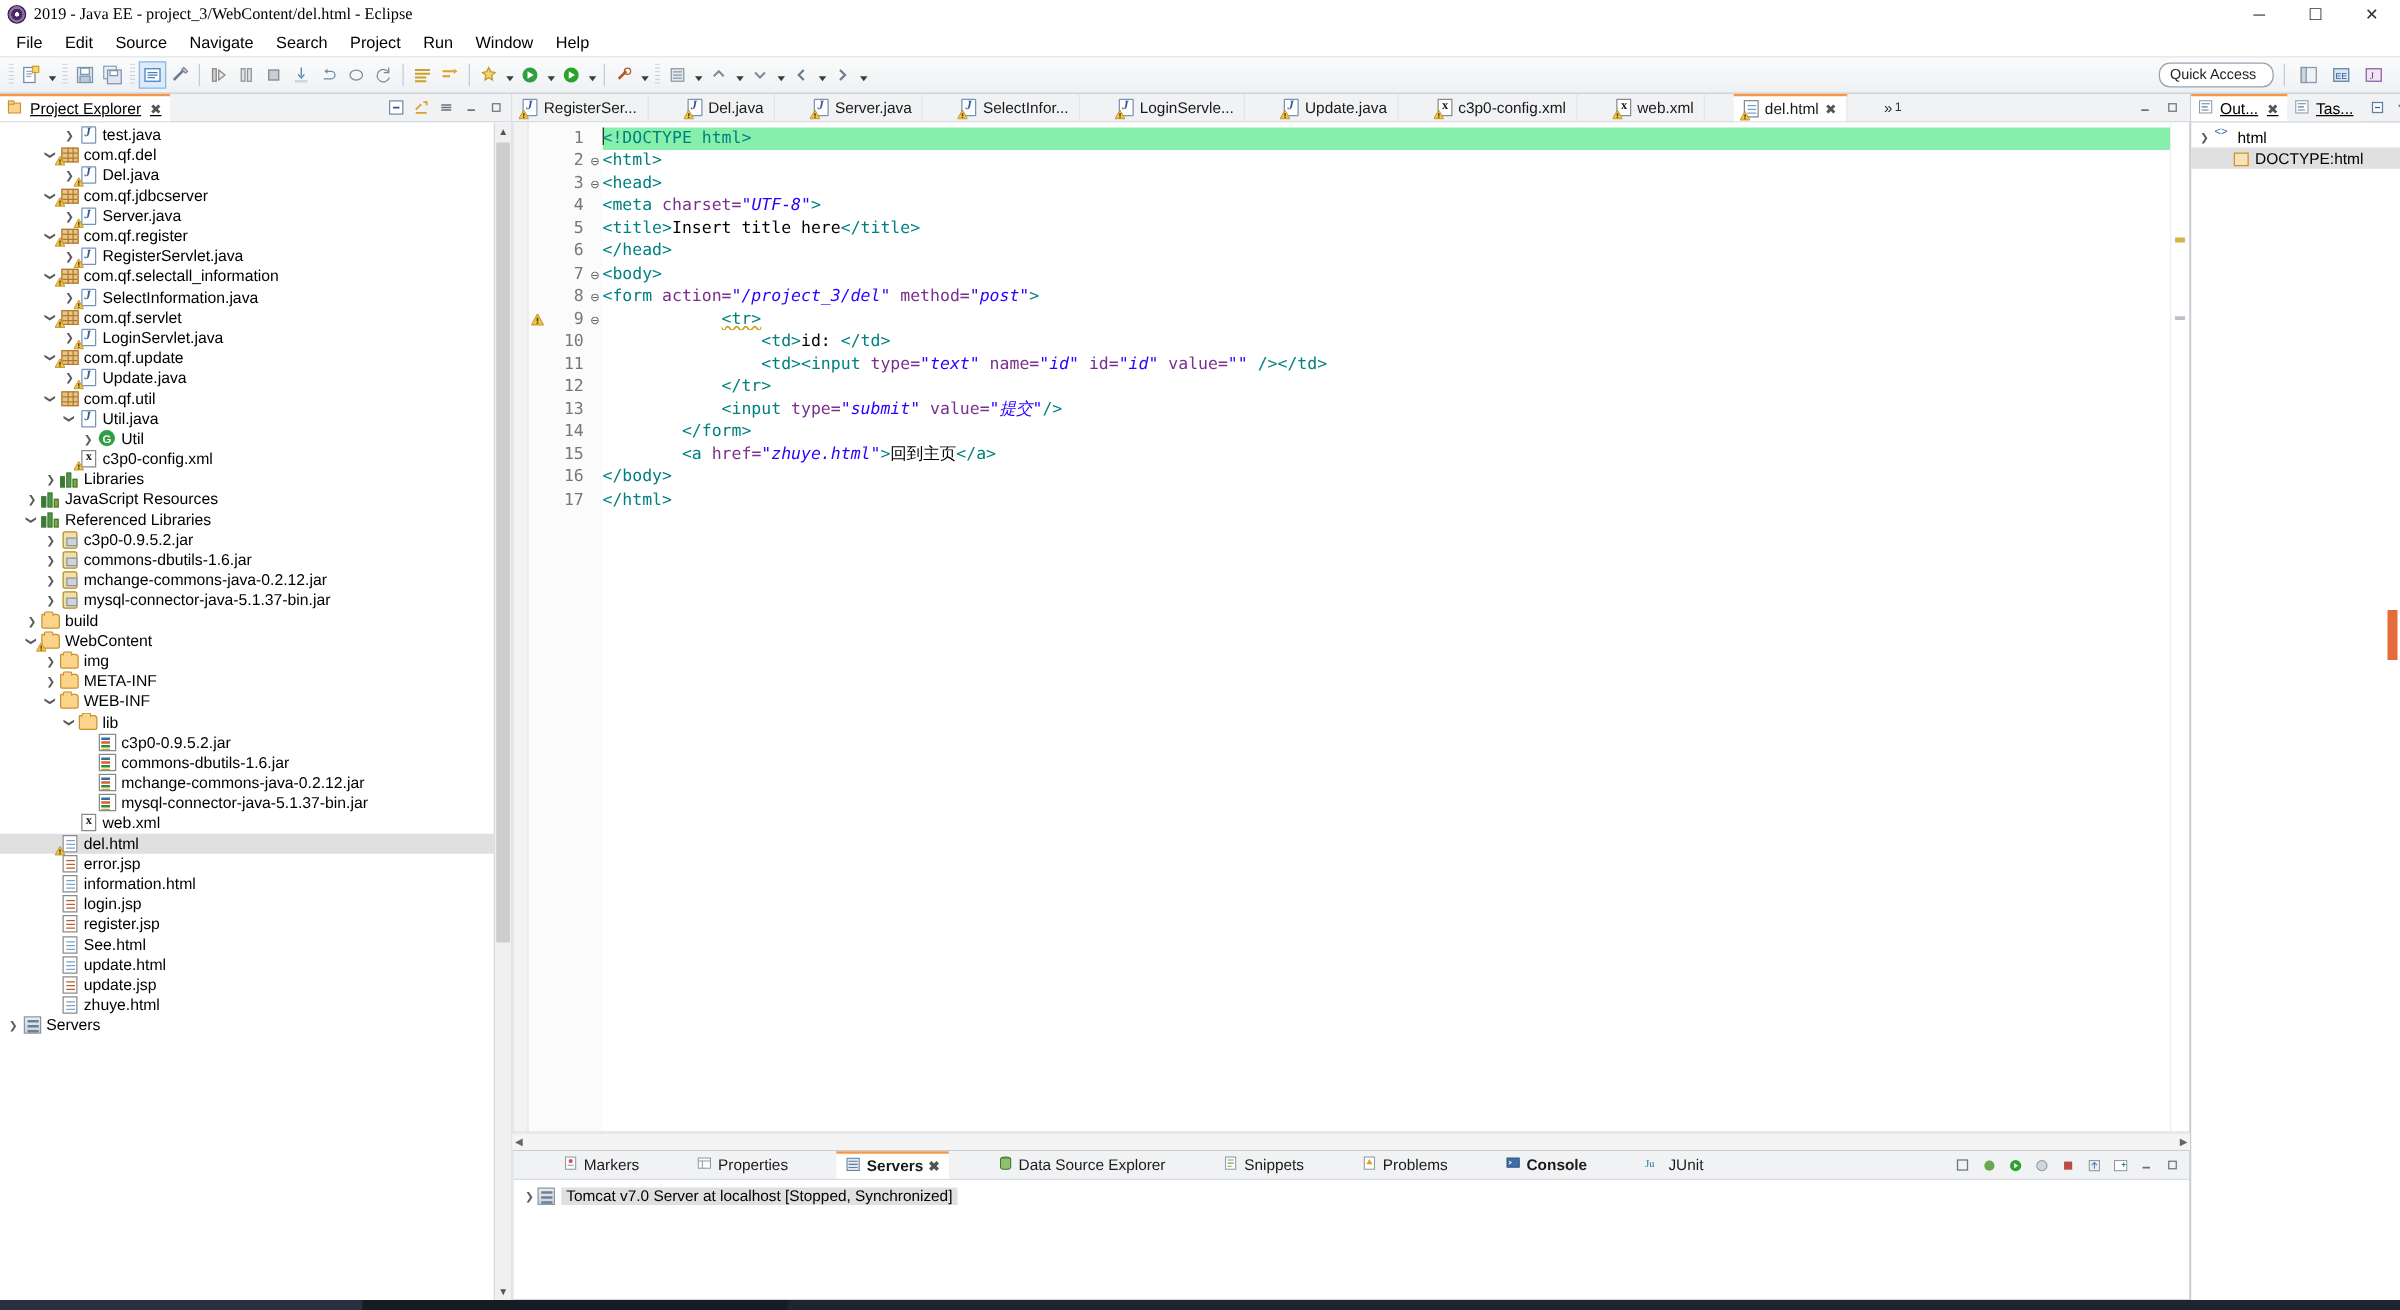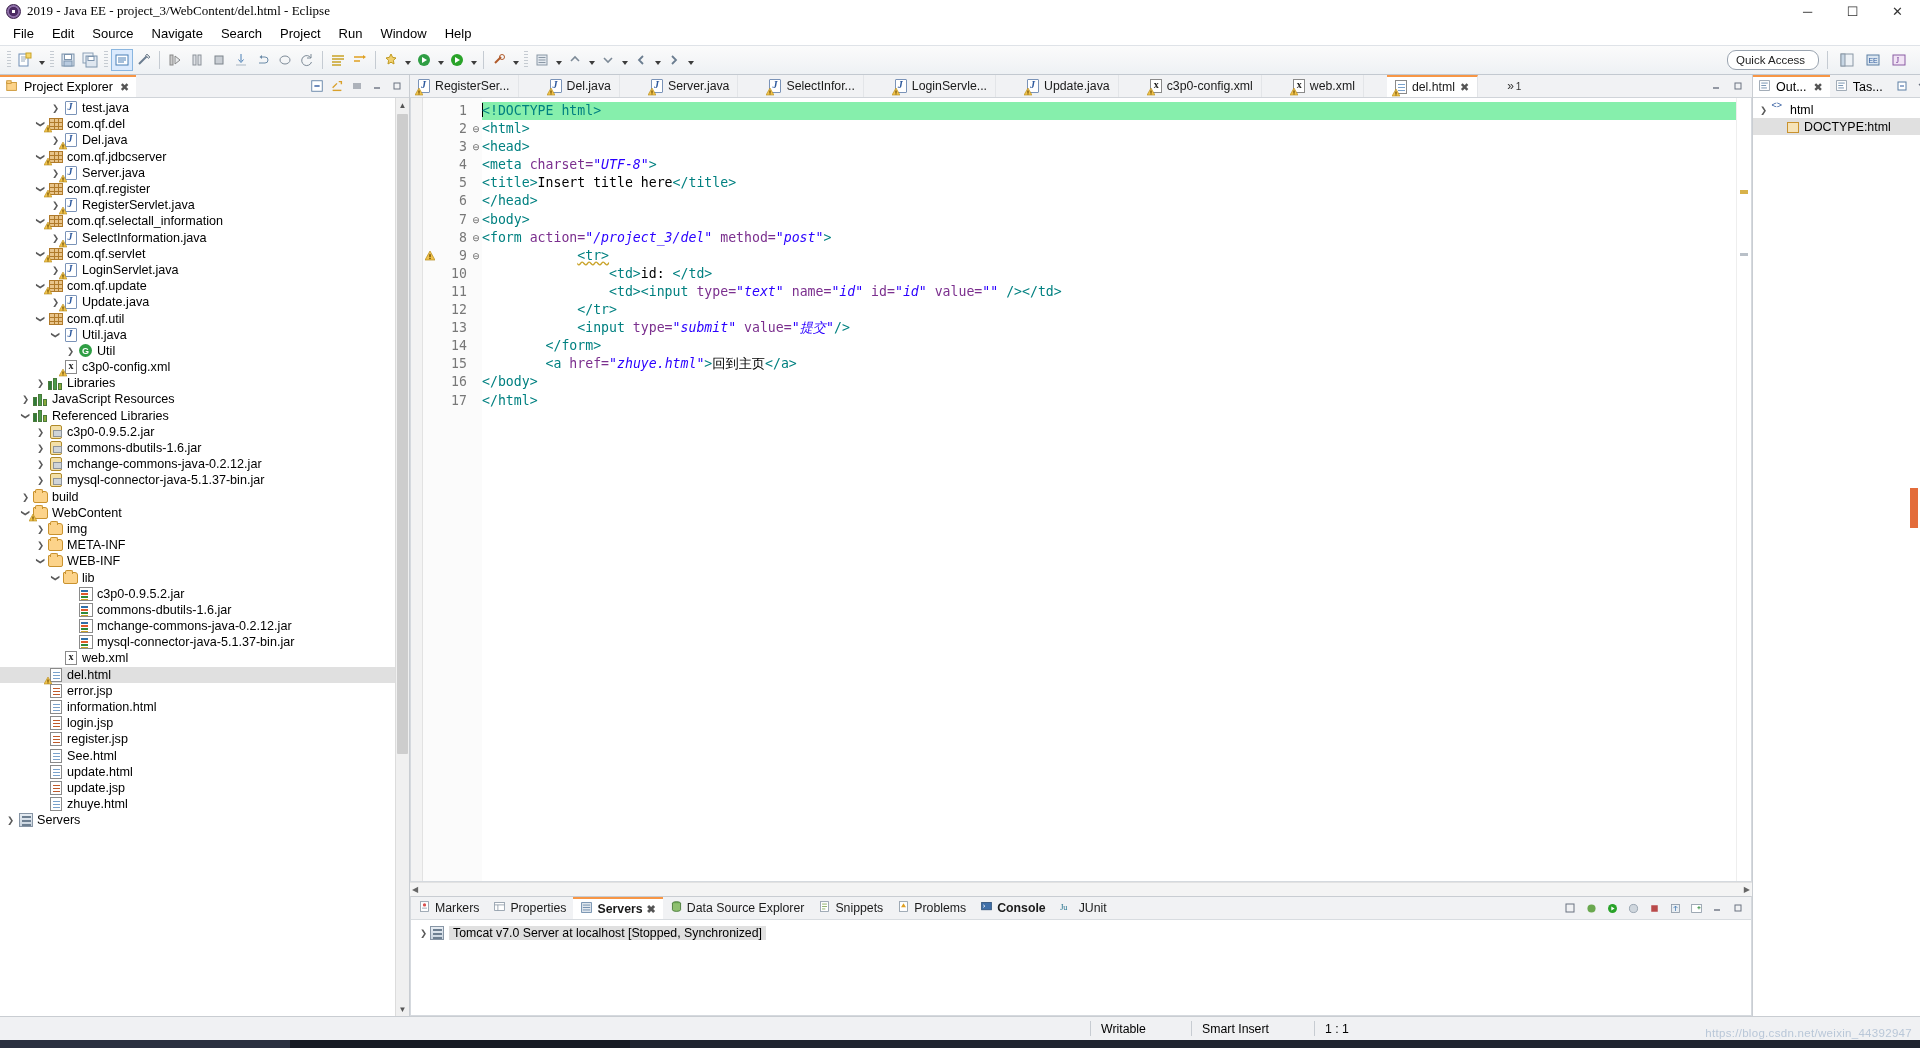--- a/index.html
+++ b/index.html
@@ -57,20 +57,21 @@
 
   
   .body-row { flex: 1 1 auto; display: flex; min-height: 0; background: #f4f5f7; }
 
   
   .left-pane { width: 410px; display: flex; flex-direction: column; background: #fff;
                border-right: 1px solid #c9cdd2; min-height: 0; }
   .view-tabbar {
     height: 23px; display: flex; align-items: stretch; background: #f1f2f4;
     border-bottom: 1px solid #d0d4d9;
+    text-decoration: underline;
   }
   .view-tab {
     display: flex; align-items: center; gap: 5px; padding: 0 7px 0 5px;
     background: #ffffff; border-top: 2px solid #f79646; font-size: 12.5px; white-space: nowrap;
   }
   .view-tab .x { font-size: 11px; color: #555; margin-left: 2px; }
   .view-tools { margin-left: auto; display: flex; align-items: center; gap: 4px; padding: 0 4px; }
   .vt-ico { width: 16px; height: 16px; display: inline-flex; align-items: center; justify-content: center; }
 
   .tree-wrap { flex: 1 1 auto; overflow: hidden; position: relative; background: #fff; }
@@ -158,21 +159,21 @@
   .caret { display: inline-block; width: 1px; height: 14px; background: #000; vertical-align: -2px; margin-right: -1px; }
 
   .ed-right-ruler { width: 15px; background: #fff; border-left: 1px solid #eee; position: relative; }
   .mk-warn { position: absolute; right: 3px; width: 8px; height: 4px; background: #d8b24a; }
   .ed-hscroll { height: 14px; background: #f4f4f4; border-top: 1px solid #e2e2e2; display: flex; align-items: center; justify-content: space-between; padding: 0 2px; }
   .ed-hscroll .ar { font-size: 8px; color: #666; }
 
   
   .bottom-pane { height: 120px; display: flex; flex-direction: column; background: #fff; border: 1px solid #d5d9de; border-top: 1px solid #c9cdd2; }
   .bp-tabbar { height: 23px; display: flex; align-items: stretch; background: #f1f2f4; border-bottom: 1px solid #d8dce0; }
-  .bp-tab { display: flex; align-items: center; gap: 4px; padding: 0 7px; font-size: 12.3px; white-space: nowrap; color: #1b1b1b; }
+  .bp-tab { display: flex; align-items: center; gap: 4px; padding: 0 7px; font-size: 12.3px; white-space: nowrap; color: #1b1b1b; margin-left: 32px; }
   .bp-tab.active { background: #fff; border-top: 2px solid #f79646; font-weight: bold; }
   .bp-tab .x { font-size: 11px; color: #555; }
   .bp-tools { margin-left: auto; display: flex; align-items: center; gap: 5px; padding: 0 5px; }
   .bp-body { flex: 1 1 auto; background: #fff; padding-top: 4px; }
   .srow { display: flex; align-items: center; height: 17px; font-size: 12.3px; padding-left: 6px; }
   .srow .lbl { background: #e0e0e0; padding: 0 4px; }
 
   
   .right-pane { width: 168px; display: flex; flex-direction: column; background: #fff; border-left: 1px solid #c9cdd2; }
   .ol-body { flex: 1 1 auto; font-size: 12.4px; padding-top: 3px; position: relative; }
@@ -1273,28 +1274,18 @@
             <span class="ic" style="width:16px;display:inline-flex;align-items:center;justify-content:center">
               <span class="i-doctype"></span>
             </span>
             <span style="padding-left:4px">DOCTYPE:html</span>
           </div>
           <div class="right-scrollhint"></div>
       </div>
     </div>
   </div>
 
-  <div class="statusbar">
-    <div style="width:1090px"></div>
-    <div class="sb-div"></div>
-    <div class="sb-seg" style="width:100px">Writable</div>
-    <div class="sb-div"></div>
-    <div class="sb-seg" style="width:122px">Smart Insert</div>
-    <div class="sb-div"></div>
-    <div class="sb-seg">1 : 1</div>
-    <div class="sb-watermark">https://blog.csdn.net/weixin_44392947</div>
-  </div>
 
   <div class="taskbar">
     <div class="seg1"></div>
     <div class="seg2"></div>
   </div>
 </div>
 
 </body></html>

